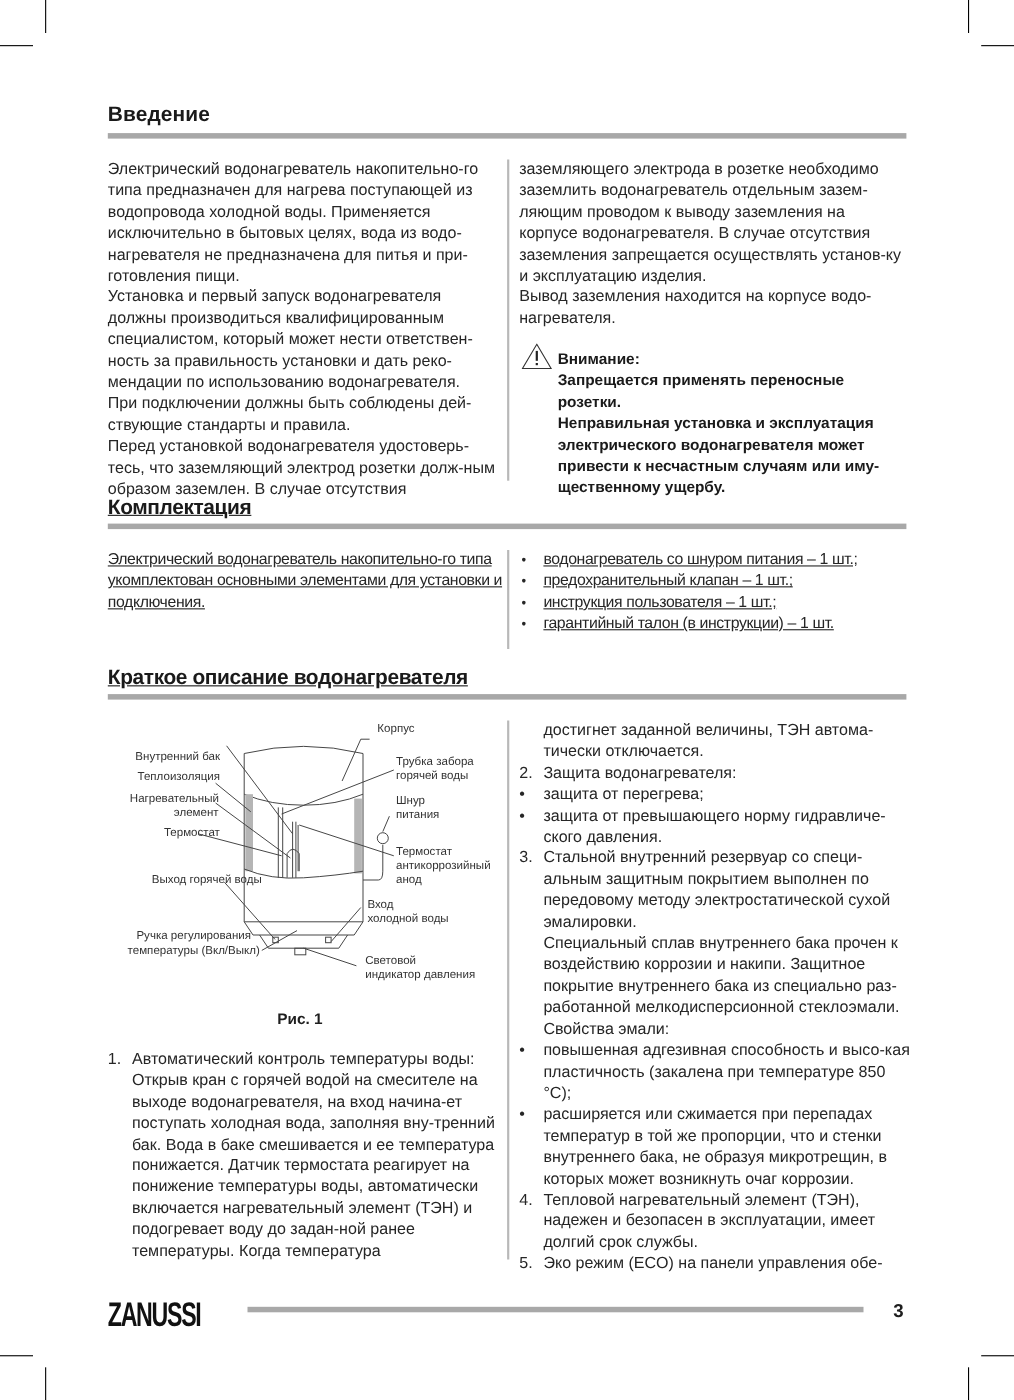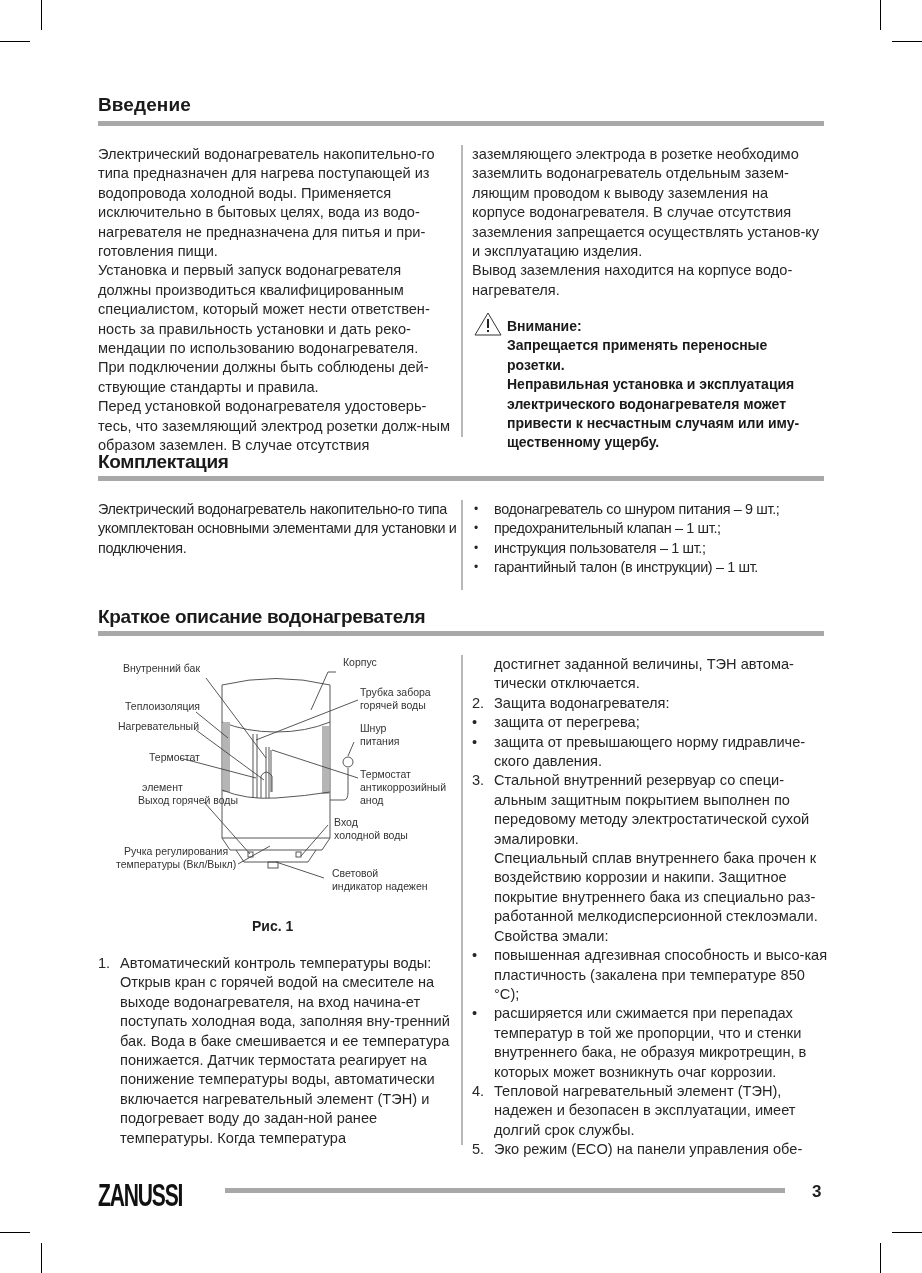--- a/index.html
+++ b/index.html
@@ -19,21 +19,21 @@
 
   .col { position: absolute; font-size: 14.6px; line-height: 19.4px; color: #262626; }
   .col p { margin: 0; }
   .divider { position: absolute; width: 2px; background: #b8b8b8; }
 
   .warn { position: absolute; left: 474px; top: 312px; width: 360px; }
   .warn-icon { position: absolute; left: 0; top: 0; width: 28px; height: 24px; }
   .warn-text { position: absolute; left: 33px; top: 5px; width: 320px; font-weight: bold; font-size: 14px; line-height: 19.4px; color: #1a1a1a; }
   .warn-text p { margin: 0; }
 
-  .condensed { font-size: 14.4px; letter-spacing: -0.35px; }
+  .condensed { font-size: 14.4px; letter-spacing: -0.35px; text-decoration: underline; }
 
   ul.bullets, ol.nums { margin: 0; padding: 0; list-style: none; }
   ul.bullets li, ol.nums li { position: relative; padding-left: 22px; }
   ul.bullets li .mark, ol.nums li .mark { position: absolute; left: 0; top: 0; }
   ul.bullets li .mark { font-size: 12px; left: 2px; }
 
   .diagram { position: absolute; left: 96px; top: 650px; width: 360px; height: 240px; }
   .diagram-label { position: absolute; font-size: 10.5px; line-height: 13px; color: #333; white-space: nowrap; }
   .figcap { position: absolute; left: 252px; top: 918px; font-weight: bold; font-size: 14px; }
 
@@ -87,21 +87,21 @@
 
 <div class="section-title condensed" style="top:451px;font-size:19px;">Комплектация</div>
 <div class="section-rule" style="top:476px;"></div>
 
 <div class="col condensed" style="left:98px;top:500px;width:360px;">
   <p>Электрический водонагреватель накопительно-го типа укомплектован основными элементами для установки и подключения.</p>
 </div>
 <div class="divider" style="left:461px;top:500px;height:90px;"></div>
 <div class="col condensed" style="left:472px;top:500px;width:355px;">
   <ul class="bullets">
-    <li><span class="mark">•</span><span>водонагреватель со шнуром питания – 9 шт.;</span></li>
+    <li><span class="mark">•</span><span>водонагреватель со шнуром питания – 1 шт.;</span></li>
     <li><span class="mark">•</span><span>предохранительный клапан – 1 шт.;</span></li>
     <li><span class="mark">•</span><span>инструкция пользователя – 1 шт.;</span></li>
     <li><span class="mark">•</span><span>гарантийный талон (в инструкции) – 1 шт.</span></li>
   </ul>
 </div>
 
 <div class="section-title condensed" style="top:606px;font-size:19px;text-align:right;">Краткое описание водонагревателя</div>
 <div class="section-rule" style="top:631px;"></div>
 
 <div class="diagram">
@@ -145,39 +145,39 @@
       <line x1="252" y1="106" x2="258" y2="92"></line>
       <line x1="84" y1="108" x2="160" y2="128"></line>
       <line x1="176" y1="100" x2="262" y2="128"></line>
       <line x1="108" y1="152" x2="154" y2="204"></line>
       <line x1="205" y1="206" x2="232" y2="175"></line>
       <line x1="142" y1="214" x2="174" y2="196"></line>
       <line x1="180" y1="212" x2="228" y2="228"></line>
     </g>
   </svg>
   <span class="diagram-label" style="left:247px;top:6px;">Корпус</span>
-  <span class="diagram-label" style="left:27px;top:12px;">Внутренний бак</span>
+  <span class="diagram-label" style="left:27px;top:32px;">Внутренний бак</span>
   <span class="diagram-label" style="left:264px;top:36px;">Трубка забора</span>
   <span class="diagram-label" style="left:264px;top:49px;">горячей воды</span>
   <span class="diagram-label" style="left:29px;top:50px;">Теплоизоляция</span>
   <span class="diagram-label" style="left:22px;top:70px;">Нагревательный</span>
-  <span class="diagram-label" style="left:46px;top:83px;margin-top:48px;">элемент</span>
+  <span class="diagram-label" style="left:62px;top:83px;">элемент</span>
   <span class="diagram-label" style="left:264px;top:72px;">Шнур</span>
   <span class="diagram-label" style="left:264px;top:85px;">питания</span>
   <span class="diagram-label" style="left:53px;top:101px;">Термостат</span>
   <span class="diagram-label" style="left:264px;top:118px;">Термостат</span>
   <span class="diagram-label" style="left:264px;top:131px;">антикоррозийный</span>
   <span class="diagram-label" style="left:264px;top:144px;">анод</span>
   <span class="diagram-label" style="left:0px;top:144px;margin-left:42px;">Выход горячей воды</span>
   <span class="diagram-label" style="left:238px;top:166px;">Вход</span>
   <span class="diagram-label" style="left:238px;top:179px;">холодной воды</span>
   <span class="diagram-label" style="left:28px;top:195px;">Ручка регулирования</span>
   <span class="diagram-label" style="left:20px;top:208px;">температуры (Вкл/Выкл)</span>
   <span class="diagram-label" style="left:236px;top:217px;">Световой</span>
-  <span class="diagram-label" style="left:236px;top:230px;">индикатор надежен</span>
+  <span class="diagram-label" style="left:236px;top:230px;">индикатор давления</span>
 </div>
 <div class="figcap">Рис. 1</div>
 
 <div class="col" style="left:98px;top:954px;width:360px;">
   <ol class="nums">
     <li><span class="mark">1.</span><span>Автоматический контроль температуры воды: Открыв кран с горячей водой на смесителе на выходе водонагревателя, на вход начина-ет поступать холодная вода, заполняя вну-тренний бак. Вода в баке смешивается и ее температура понижается. Датчик термостата реагирует на понижение температуры воды, автоматически включается нагревательный элемент (ТЭН) и подогревает воду до задан-ной ранее температуры. Когда температура</span></li>
   </ol>
 </div>
 
 <div class="divider" style="left:461px;top:655px;height:490px;"></div>

